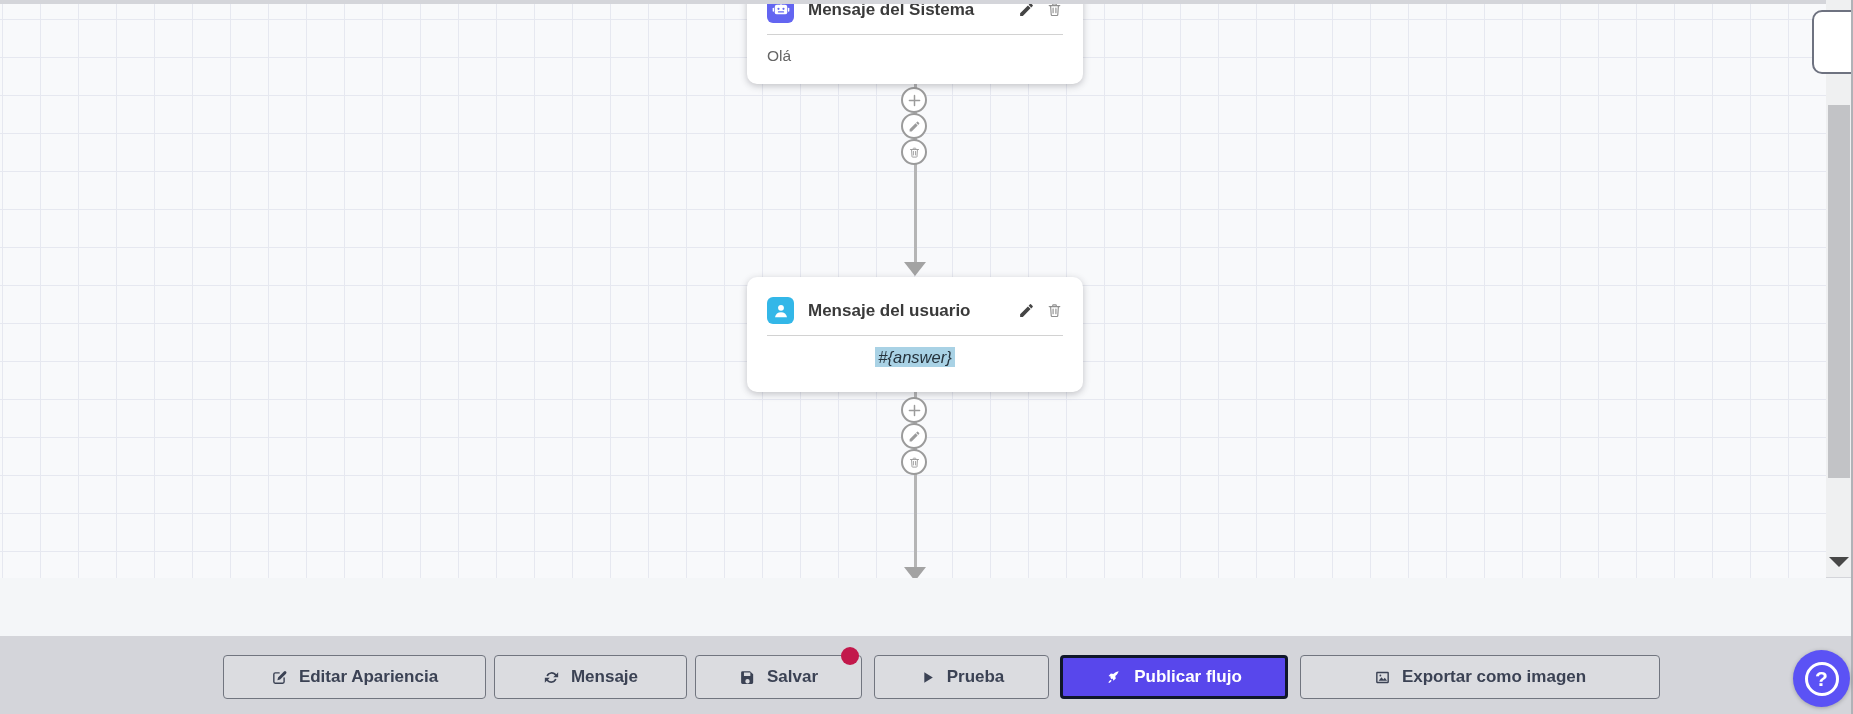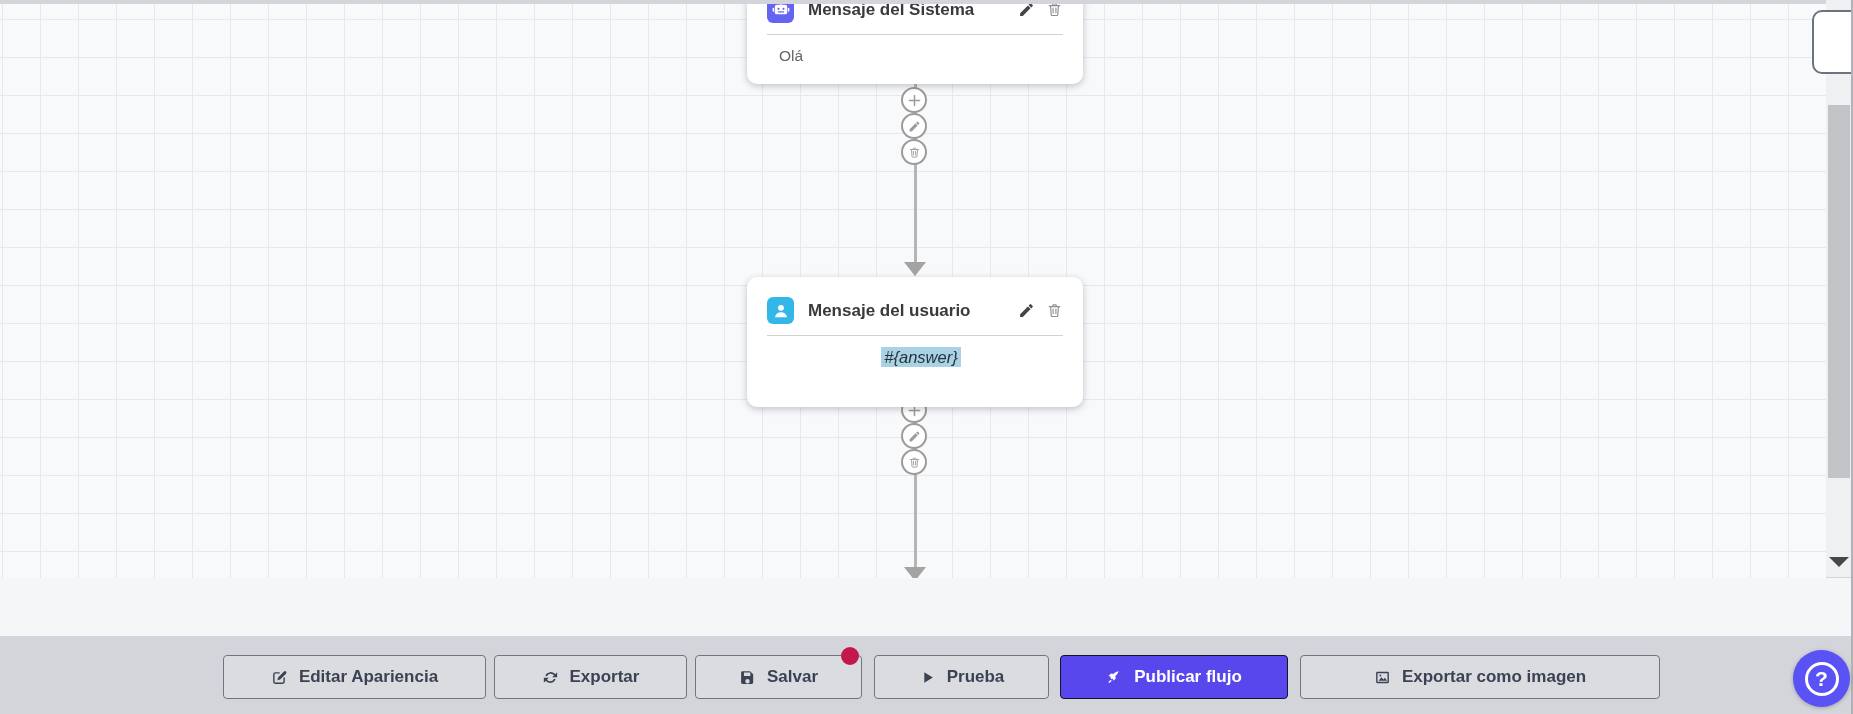--- a/index.html
+++ b/index.html
@@ -19,21 +19,21 @@
   .node-header { display:flex; align-items:center; padding:20px 20px 0 20px; }
   .node-icon { width:27px; height:27px; border-radius:6px; display:flex; align-items:center;
     justify-content:center; flex:none; }
   .node-icon svg { width:20px; height:20px; }
   .icon-system { background:#6365f1; }
   .icon-user { background:#33b7e8; }
   .node-title { flex:1; margin-left:14px; font-size:17px; font-weight:bold; color:#3a3a3a; white-space:nowrap; }
   .node-actions { display:flex; align-items:center; gap:11px; }
   .hdr-ic { width:17px; height:17px; cursor:pointer; }
   .divider { height:1px; background:#d2d2d2; margin:11px 20px 0 20px; }
-  .node-body { padding:12px 20px 0 32px; font-size:15.5px; color:#666; }
+  .node-body { padding:12px 20px 0 20px; font-size:15.5px; color:#666; }
   .node-body.centered { text-align:center; }
   .answer-chip { font-style:italic; font-size:16.5px; color:#25323c; background:#a9d2e5; padding:1px 3px; }
 
   
   .conn-line { position:absolute; width:3px; background:#b5b5b5; }
   .conn-arrow { position:absolute; width:0; height:0;
     border-left:11px solid transparent; border-right:11px solid transparent;
     border-top:14px solid #a3a3a3; }
   .conn-btns { position:absolute; width:26px; display:flex; flex-direction:column; }
   .conn-btn { width:26px; height:26px; border-radius:50%; border:2px solid #9b9b9b;
@@ -51,21 +51,21 @@
     border-top:10px solid #474747; }
   .right-edge { position:absolute; left:1851px; top:0; width:2px; height:714px; background:#b0b2b7; z-index:8; }
 
   
   .strip { position:absolute; left:0; top:578px; width:1853px; height:58px; background:#f4f6f8; }
   .bottom-toolbar { position:absolute; left:12px; top:636px; width:1853px; height:78px; background:#d4d5da; }
   .tb-btn { position:absolute; top:19px; height:44px; display:flex; align-items:center; justify-content:center;
     gap:11px; background:#dbdce0; border:1px solid #71757f; border-radius:4px;
     font-family:"Liberation Sans",sans-serif; font-size:17px; font-weight:bold; color:#3b4254; cursor:pointer; }
   .tb-btn svg { width:17px; height:17px; flex:none; }
-  .tb-btn.primary { background:#5847ec; border:1px solid #0f172a; color:#ffffff; }
+  .tb-btn.primary { background:#5847ec; border:3px solid #0f172a; color:#ffffff; }
   .badge-dot { position:absolute; left:841px; top:647px; width:18px; height:18px; border-radius:50%;
     background:#c2184b; z-index:3; }
   .help-fab { position:absolute; left:1793px; top:650px; width:57px; height:57px; border-radius:50%;
     background:#5b52f5; display:flex; align-items:center; justify-content:center; z-index:9; cursor:pointer;
     box-shadow:0 1px 4px rgba(0,0,0,.25); }
   .help-inner { width:34px; height:34px; border:3.5px solid #fff; border-radius:50%;
     display:flex; align-items:center; justify-content:center; color:#fff; font-size:21px; font-weight:bold; }
 </style>
 </head>
 <body>
@@ -134,21 +134,21 @@
           </svg>
         <svg class="hdr-ic" viewBox="0 0 24 24" fill="none" stroke="#8f8f8f" stroke-width="1.6" stroke-linecap="round">
             <path d="M4.5 6.5h15M9.5 6.5V5a1 1 0 0 1 1-1h3a1 1 0 0 1 1 1v1.5M6.5 6.5l.9 13.2a1 1 0 0 0 1 .8h7.2a1 1 0 0 0 1-.8l.9-13.2M10 10v6.5M14 10v6.5"></path>
           </svg>
       </div>
     </div>
     <div class="divider"></div>
     <div class="node-body">Olá</div>
   </div>
 
-  <div class="node" style="left:747px;top:273px;height:130px">
+  <div class="node" style="left:747px;top:273px;height:115px">
     <div class="node-header">
       <div class="node-icon icon-user">
         <svg viewBox="0 0 24 24" fill="#fff">
             <circle cx="12" cy="8.2" r="3.5"></circle>
             <path d="M4.8 19.5c.5-4 3.5-6.1 7.2-6.1s6.7 2.1 7.2 6.1z"></path>
           </svg>
       </div>
       <div class="node-title">Mensaje del usuario</div>
       <div class="node-actions">
         <svg class="hdr-ic" viewBox="0 0 24 24" fill="#454545">
@@ -182,21 +182,21 @@
     <svg viewBox="0 0 24 24" fill="none" stroke="currentColor" stroke-width="2" stroke-linecap="round" stroke-linejoin="round">
         <path d="M11.5 5.5H6a2 2 0 0 0-2 2V18a2 2 0 0 0 2 2h10.5a2 2 0 0 0 2-2v-5.5"></path>
         <path d="M18.3 3.7a2 2 0 0 1 2.9 2.9l-8.3 8.3-3.9 1 1-3.9z" fill="currentColor" stroke="none"></path>
       </svg>
     <span>Editar Apariencia</span>
   </button>
   <button class="tb-btn" style="left:482px;width:193px">
     <svg viewBox="0 0 24 24" fill="currentColor">
         <path d="M18.8 7.5A8.2 8.2 0 0 0 4.8 9.4l2.2.9A5.8 5.8 0 0 1 17 9l-2.6 2.6h7V4.5l-2.6 3zM5.2 16.5a8.2 8.2 0 0 0 14-1.9l-2.2-.9A5.8 5.8 0 0 1 7 15l2.6-2.6h-7v7.1l2.6-3z"></path>
       </svg>
-    <span>Exportar</span>
+    <span>Mensaje</span>
   </button>
   <button class="tb-btn" style="left:683px;width:167px">
     <svg viewBox="0 0 24 24" fill="currentColor">
         <path d="M5 3h10.5L20 7.5V19a2 2 0 0 1-2 2H5a2 2 0 0 1-2-2V5a2 2 0 0 1 2-2zm2 2v5h9V5H7zm5 9.2a3.1 3.1 0 1 0 0 6.2 3.1 3.1 0 0 0 0-6.2z"></path>
       </svg>
     <span>Salvar</span>
   </button>
   <button class="tb-btn" style="left:862px;width:175px">
     <svg viewBox="0 0 24 24" fill="currentColor">
         <path d="M7.5 4.5l12 7.5-12 7.5z"></path>

